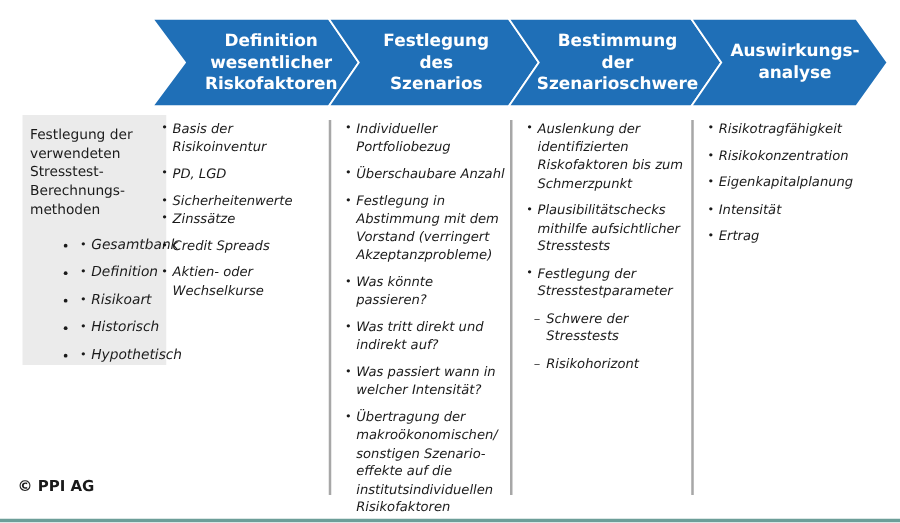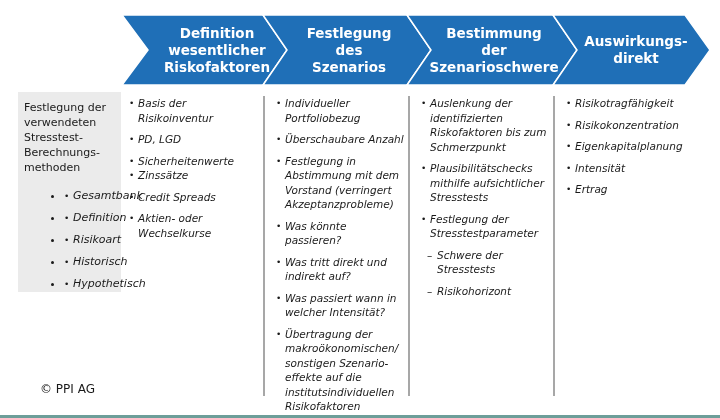--- a/index.html
+++ b/index.html
@@ -2,32 +2,32 @@
 <html><head>
 <meta charset="utf-8">
 <style>
   html, body { margin:0; padding:0; }
   body { width:720px; height:418px; background:#ffffff; position:relative; overflow:hidden;
          font-family: "DejaVu Sans", "Liberation Sans", sans-serif; color:#1a1a1a; }
   .chevrons { position:absolute; left:0; top:0; width:720px; height:90px; }
   .chev-label { position:absolute; top:15px; height:70px; display:flex; align-items:center; justify-content:center;
                 text-align:center; color:#ffffff; font-weight:bold; font-size:13.5px; line-height:17px;
                 font-family: "DejaVu Sans", sans-serif; }
-  .left-box { position:absolute; left:18px; top:92px; width:103px; height:200px; background:#ebebeb; }
+  .left-box { position:absolute; left:18px; top:92px; width:103px; height:200px; background:#ebebeb;padding-left:12px; }
   .left-box .intro { position:absolute; left:6px; top:8px; font-size:11px; line-height:15px; width:100px; }
   .col { position:absolute; top:96px; font-size:10.5px; line-height:14.5px; }
   .col ul { list-style:none; margin:0; padding:0; }
   .col li { position:relative; padding-left:9px; margin-bottom:7px;font-style:italic; }
   .col li::before { content:"•"; position:absolute; left:0; top:0; font-size:9px; }
   .col li.dash { padding-left:16px; }
   .col li.dash::before { content:"–"; left:6px; font-size:10.5px; }
   .left-list { position:absolute; left:6px; top:88px; font-size:11px; line-height:14px; }
   .left-list li { margin-bottom:8px; }
   .divider { position:absolute; width:2px; background:#a7a7a7; top:96px; height:300px; }
-  .copyright { position:absolute; left:40px; top:382px; font-size:12px; }
+  .copyright { position:absolute; left:14px; top:382px; font-size:12px;font-weight:bold; }
   .bottom-line { position:absolute; left:0; top:415px; width:720px; height:3px; background:#6d9e99; }
 </style>
 </head>
 <body>
 
 <svg class="chevrons" viewBox="0 0 720 90" width="720" height="90">
   <polygon points="122,15 263,15 287,50 263,85 122,85 148,50" fill="#1f6fb7" stroke="#ffffff" stroke-width="1.5"></polygon>
   <polygon points="263,15 407,15 431,50 407,85 263,85 287,50" fill="#1f6fb7" stroke="#ffffff" stroke-width="1.5"></polygon>
   <polygon points="407,15 553,15 577,50 553,85 407,85 431,50" fill="#1f6fb7" stroke="#ffffff" stroke-width="1.5"></polygon>
   <polygon points="553,15 685,15 710,50 685,85 553,85 577,50" fill="#1f6fb7" stroke="#ffffff" stroke-width="1.5"></polygon>
@@ -43,21 +43,21 @@
 des
 Szenarios</span>
   </div>
 <div class="chev-label" style="left:431px;width:126px;">
     <span style="white-space:pre-line">Bestimmung
 der
 Szenarioschwere</span>
   </div>
 <div class="chev-label" style="left:577px;width:118px;">
     <span style="white-space:pre-line">Auswirkungs-
-direkt</span>
+analyse</span>
   </div>
 
 <div class="left-box">
   <div class="intro">Festlegung der verwendeten Stresstest-Berechnungs-methoden</div>
   <ul class="left-list col" style="position:absolute;left:6px;top:86px;">
     <li>Gesamtbank</li>
     <li>Definition</li>
     <li>Risikoart</li>
     <li>Historisch</li>
     <li>Hypothetisch</li>

